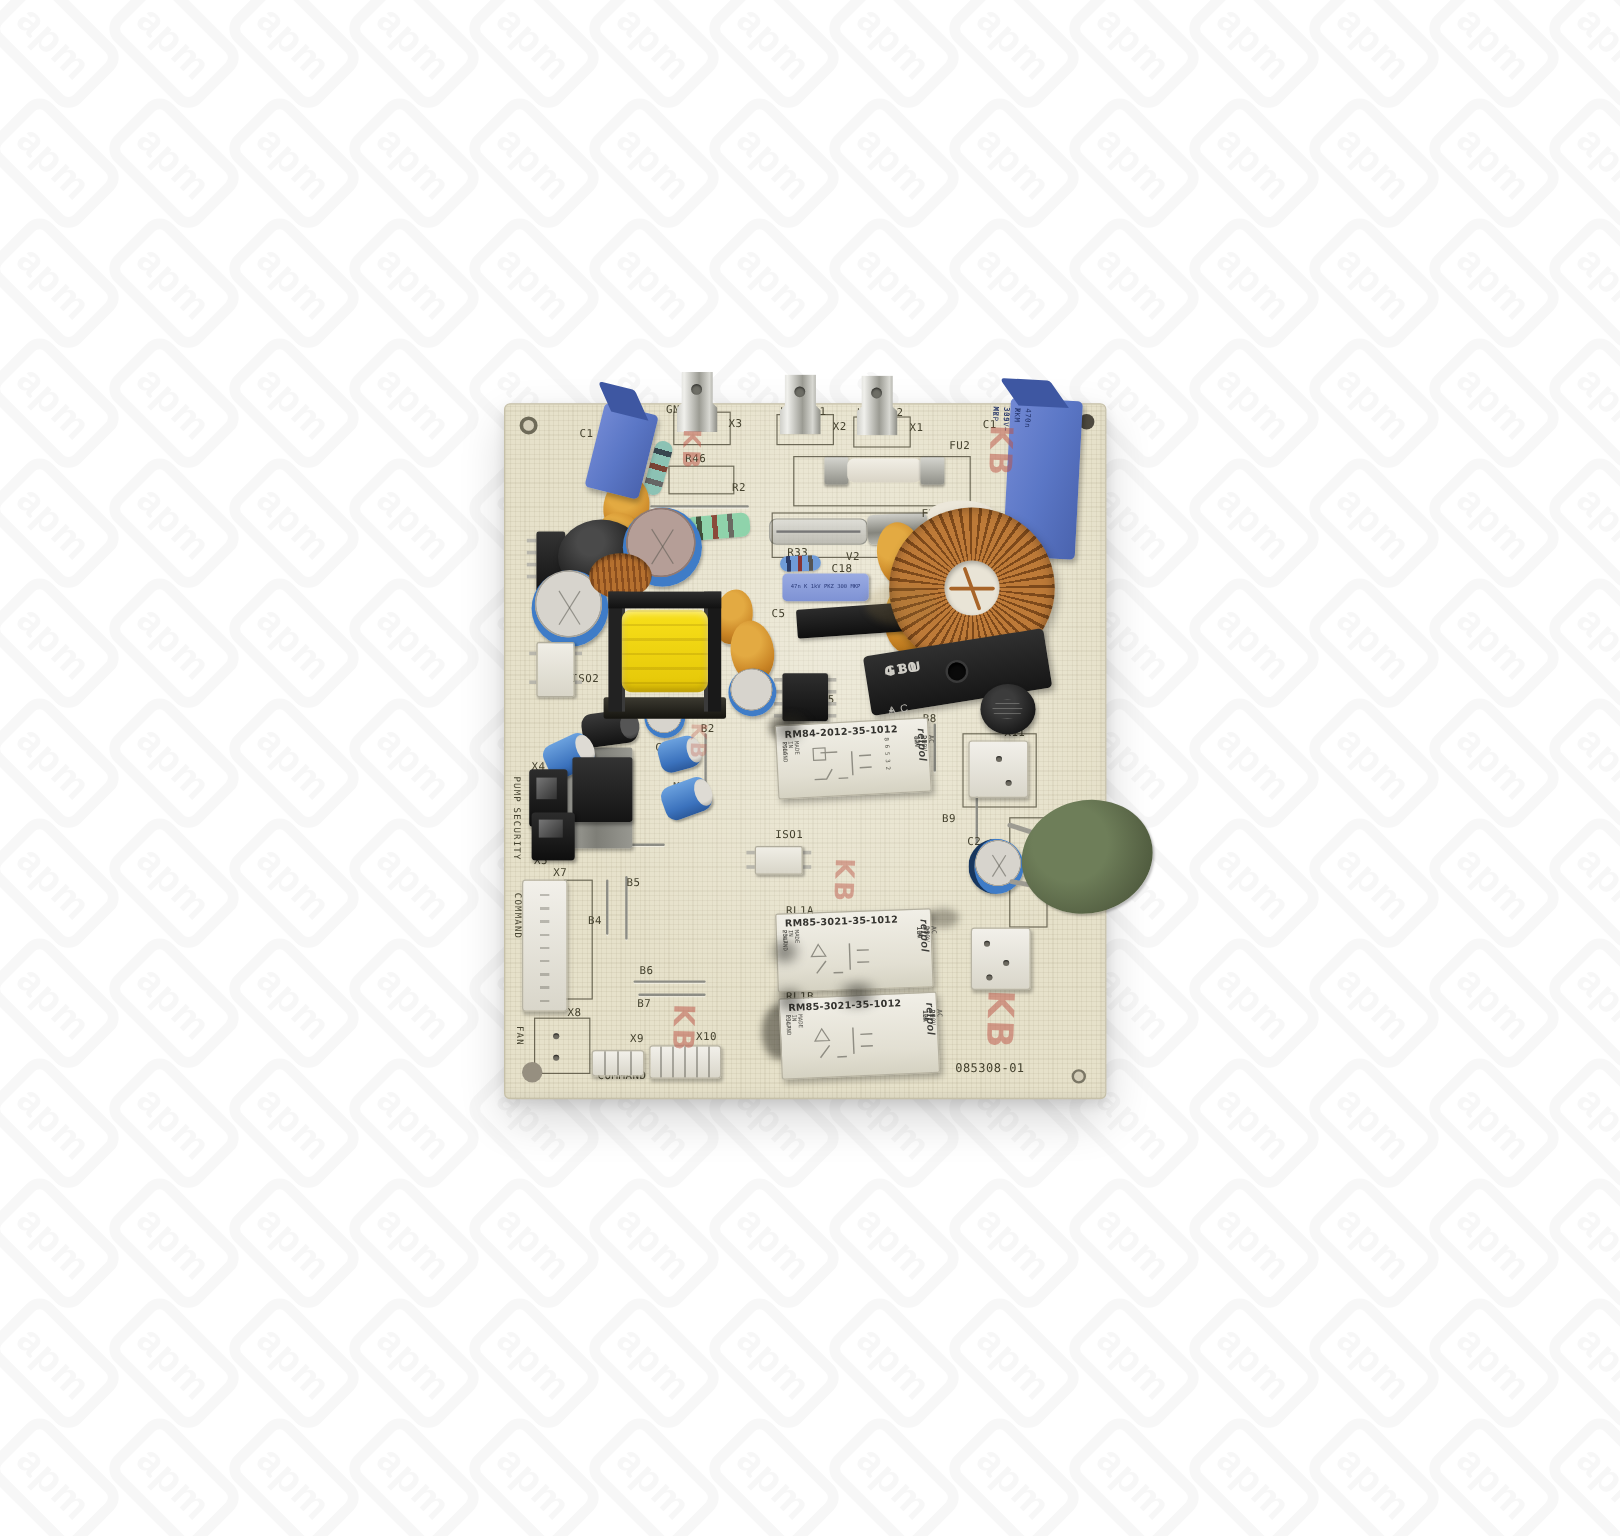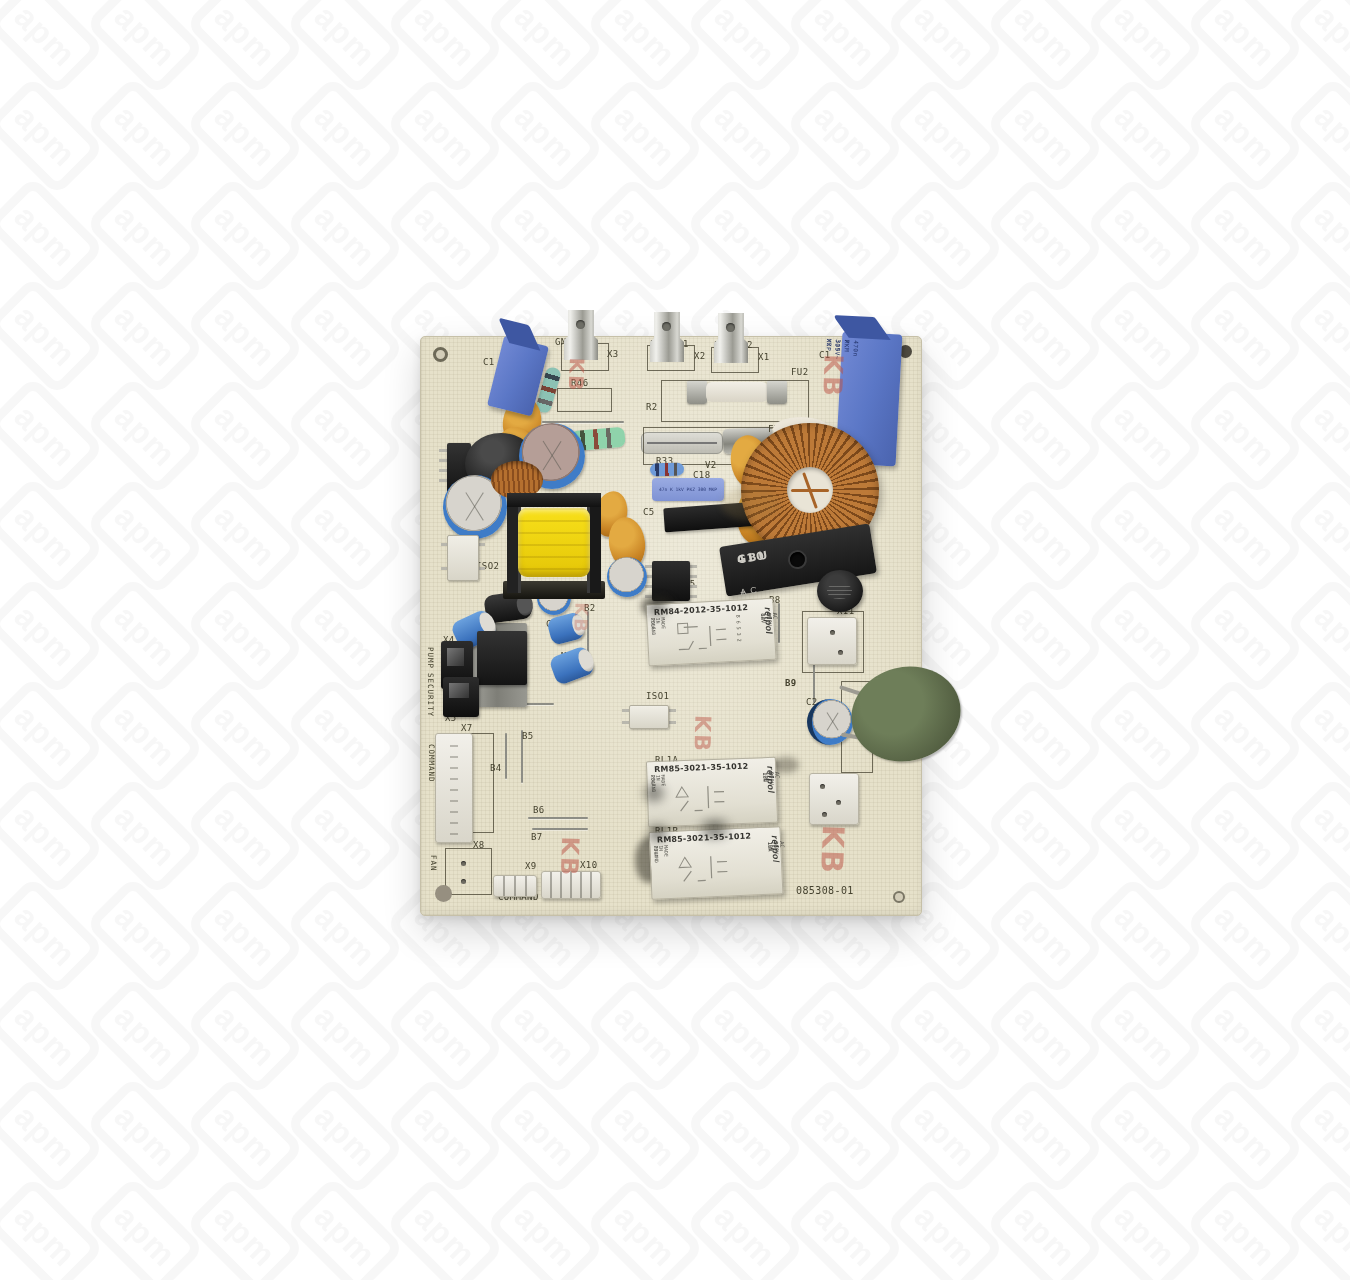--- a/index.html
+++ b/index.html
@@ -575,21 +575,21 @@
        background-image:repeating-linear-gradient(90deg, transparent 0 8px, rgba(90,88,78,.45) 8px 10px), linear-gradient(180deg,#f2f0ea,#d9d6ca);"></div>
 
   <div class="stain" style="left:220px;top:258px;width:34px;height:22px;background:rgba(40,38,30,.45);"></div>
   <div class="stain" style="left:214px;top:500px;width:28px;height:46px;background:rgba(35,33,26,.5);"></div>
   <div class="stain" style="left:300px;top:150px;width:60px;height:34px;background:rgba(150,120,60,.18);"></div>
   <div class="stain" style="left:352px;top:420px;width:26px;height:16px;background:rgba(40,38,30,.35);"></div>
 
   <div id="silkscreen">
         <span class="silk" style="left: 62px; top: 20px;">C1</span>
         <span class="silk" style="left: 150px; top: 41px;">R46</span>
-        <span class="silk" style="left: 189px; top: 65px; margin-left: 36px;">R2</span>
+        <span class="silk" style="left: 189px; top: 65px;">R2</span>
         <span class="silk" style="left: 104px; top: 90px;">V1</span>
         <span class="silk" style="left: 189px; top: 95px;">R1</span>
         <span class="silk" style="left: 134px; top: 0px;">GND</span>
         <span class="silk" style="left: 186px; top: 12px;">X3</span>
         <span class="silk" style="left: 229px; top: 2px;">L</span>
         <span class="silk" style="left: 262px; top: 2px;">1</span>
         <span class="silk" style="left: 273px; top: 14px;">X2</span>
         <span class="silk" style="left: 293px; top: 3px;">L</span>
         <span class="silk" style="left: 326px; top: 3px;">2</span>
         <span class="silk" style="left: 337px; top: 15px;">X1</span>
@@ -609,21 +609,21 @@
         <span class="silk" style="left: 140px; top: 314px;">M6</span>
         <span class="silk" style="left: 22px; top: 298px;">X4</span>
         <span class="silk v" style="left: 5px; top: 310px;">PUMP</span>
         <span class="silk" style="left: 83px; top: 292px;">Q6</span>
         <span class="silk" style="left: 24px; top: 376px;">X5</span>
         <span class="silk v" style="left: 5px; top: 336px;">SECURITY</span>
         <span class="silk" style="left: 77px; top: 354px;">B3</span>
         <span class="silk" style="left: 348px; top: 258px;">B8</span>
         <span class="silk" style="left: 403px; top: 229px;">FU3</span>
         <span class="silk" style="left: 416px; top: 269px;">X11</span>
-        <span class="silk" style="left: 364px; top: 341px; font-weight: bold;">B9</span>
+        <span class="silk" style="left: 364px; top: 341px;">B9</span>
         <span class="silk" style="left: 225px; top: 354px;">ISO1</span>
         <span class="silk" style="left: 385px; top: 360px;">C2</span>
         <span class="silk" style="left: 449px; top: 384px;">RT</span>
         <span class="silk" style="left: 419px; top: 438px;">X6</span>
         <span class="silk" style="left: 234px; top: 418px;">RL1A</span>
         <span class="silk" style="left: 234px; top: 489px;">RL1B</span>
         <span class="silk" style="left: 40px; top: 386px;">X7</span>
         <span class="silk v" style="left: 6px; top: 407px;">COMMAND</span>
         <span class="silk" style="left: 101px; top: 394px;">B5</span>
         <span class="silk" style="left: 69px; top: 426px;">B4</span>

